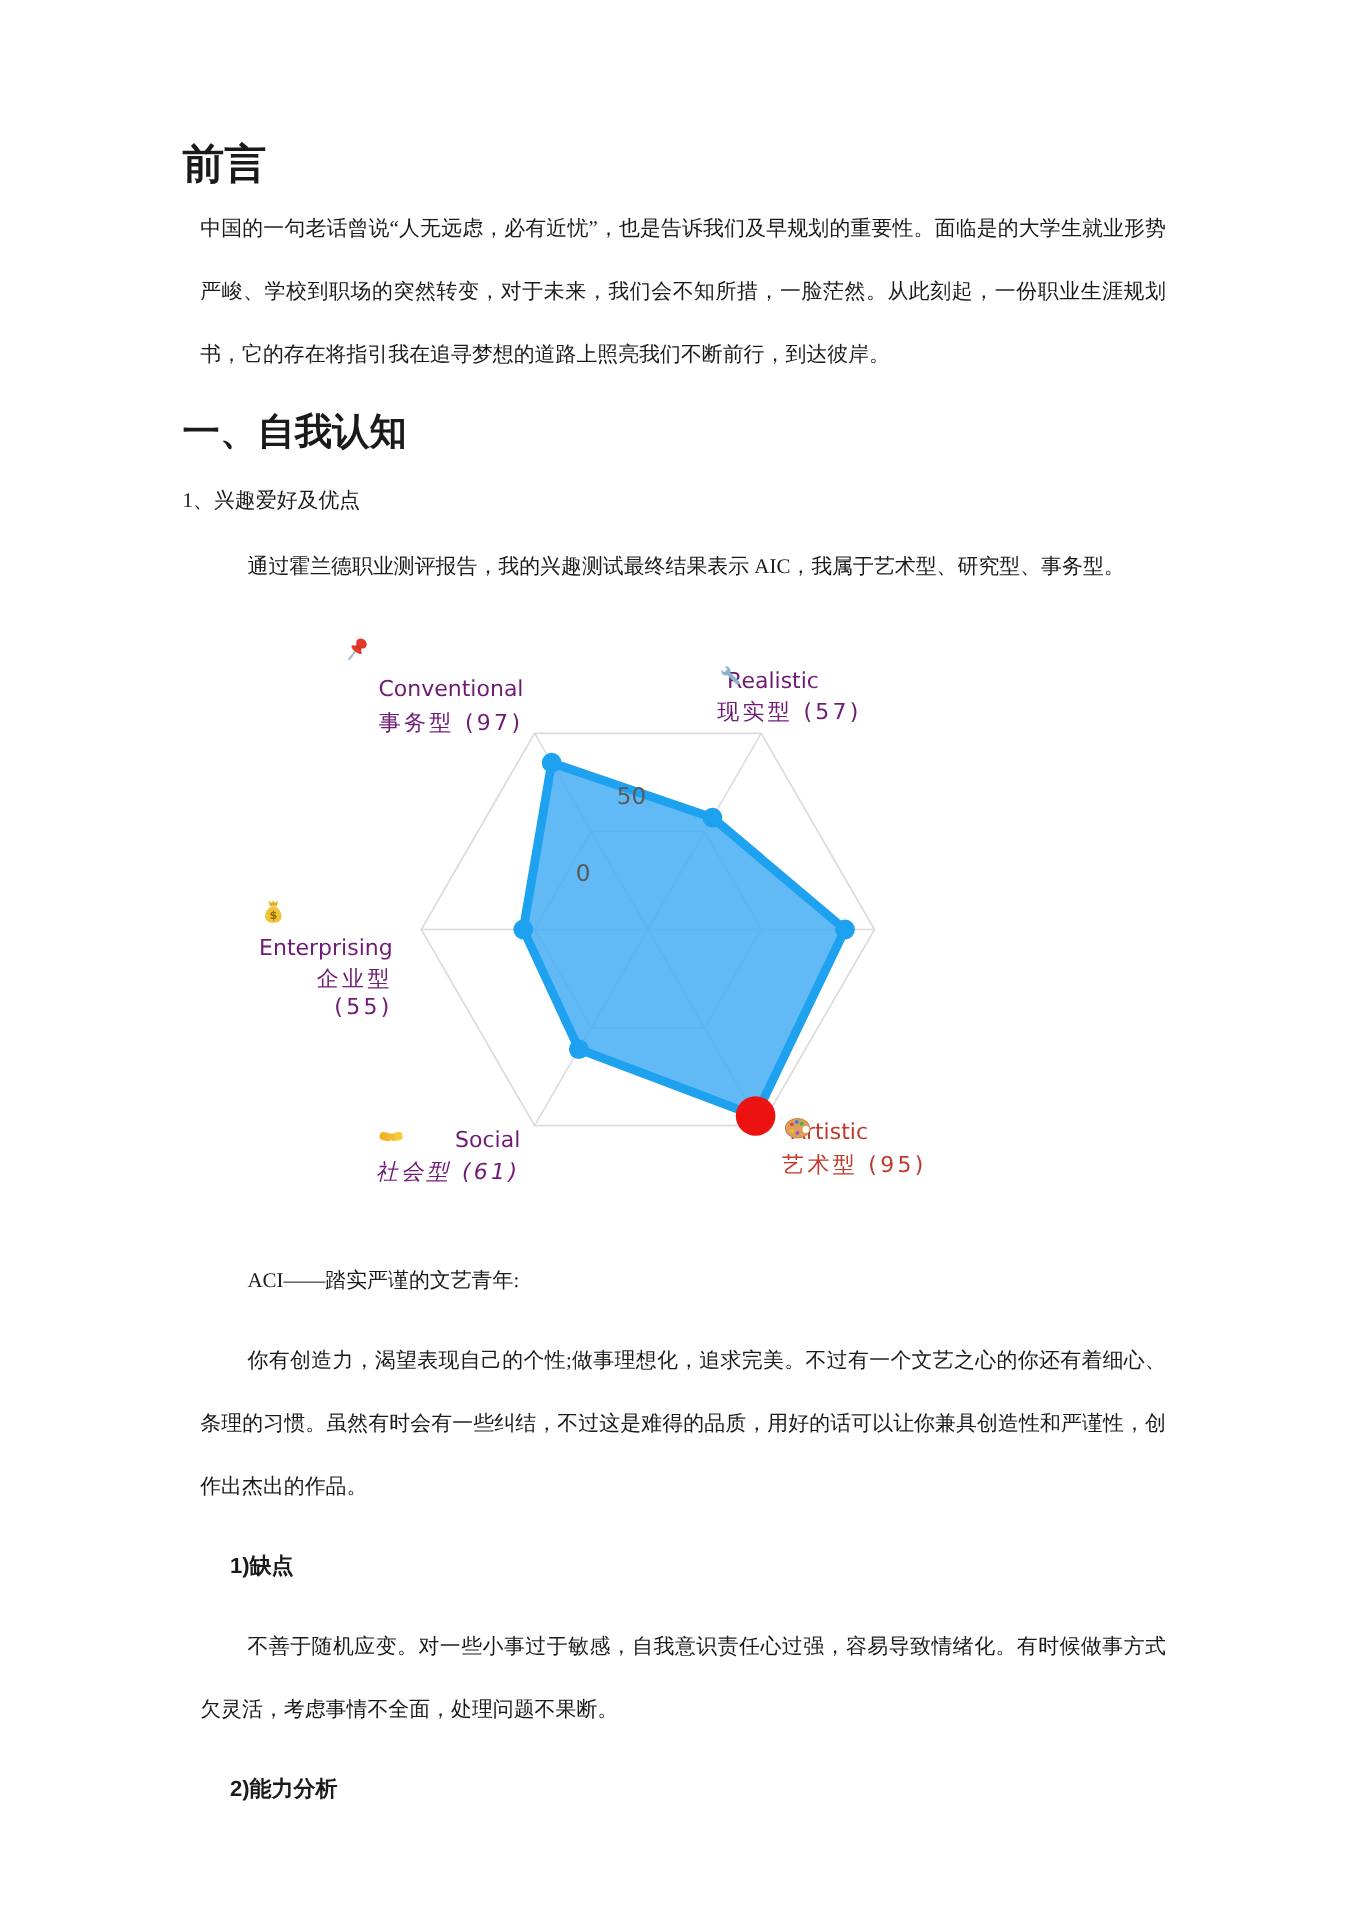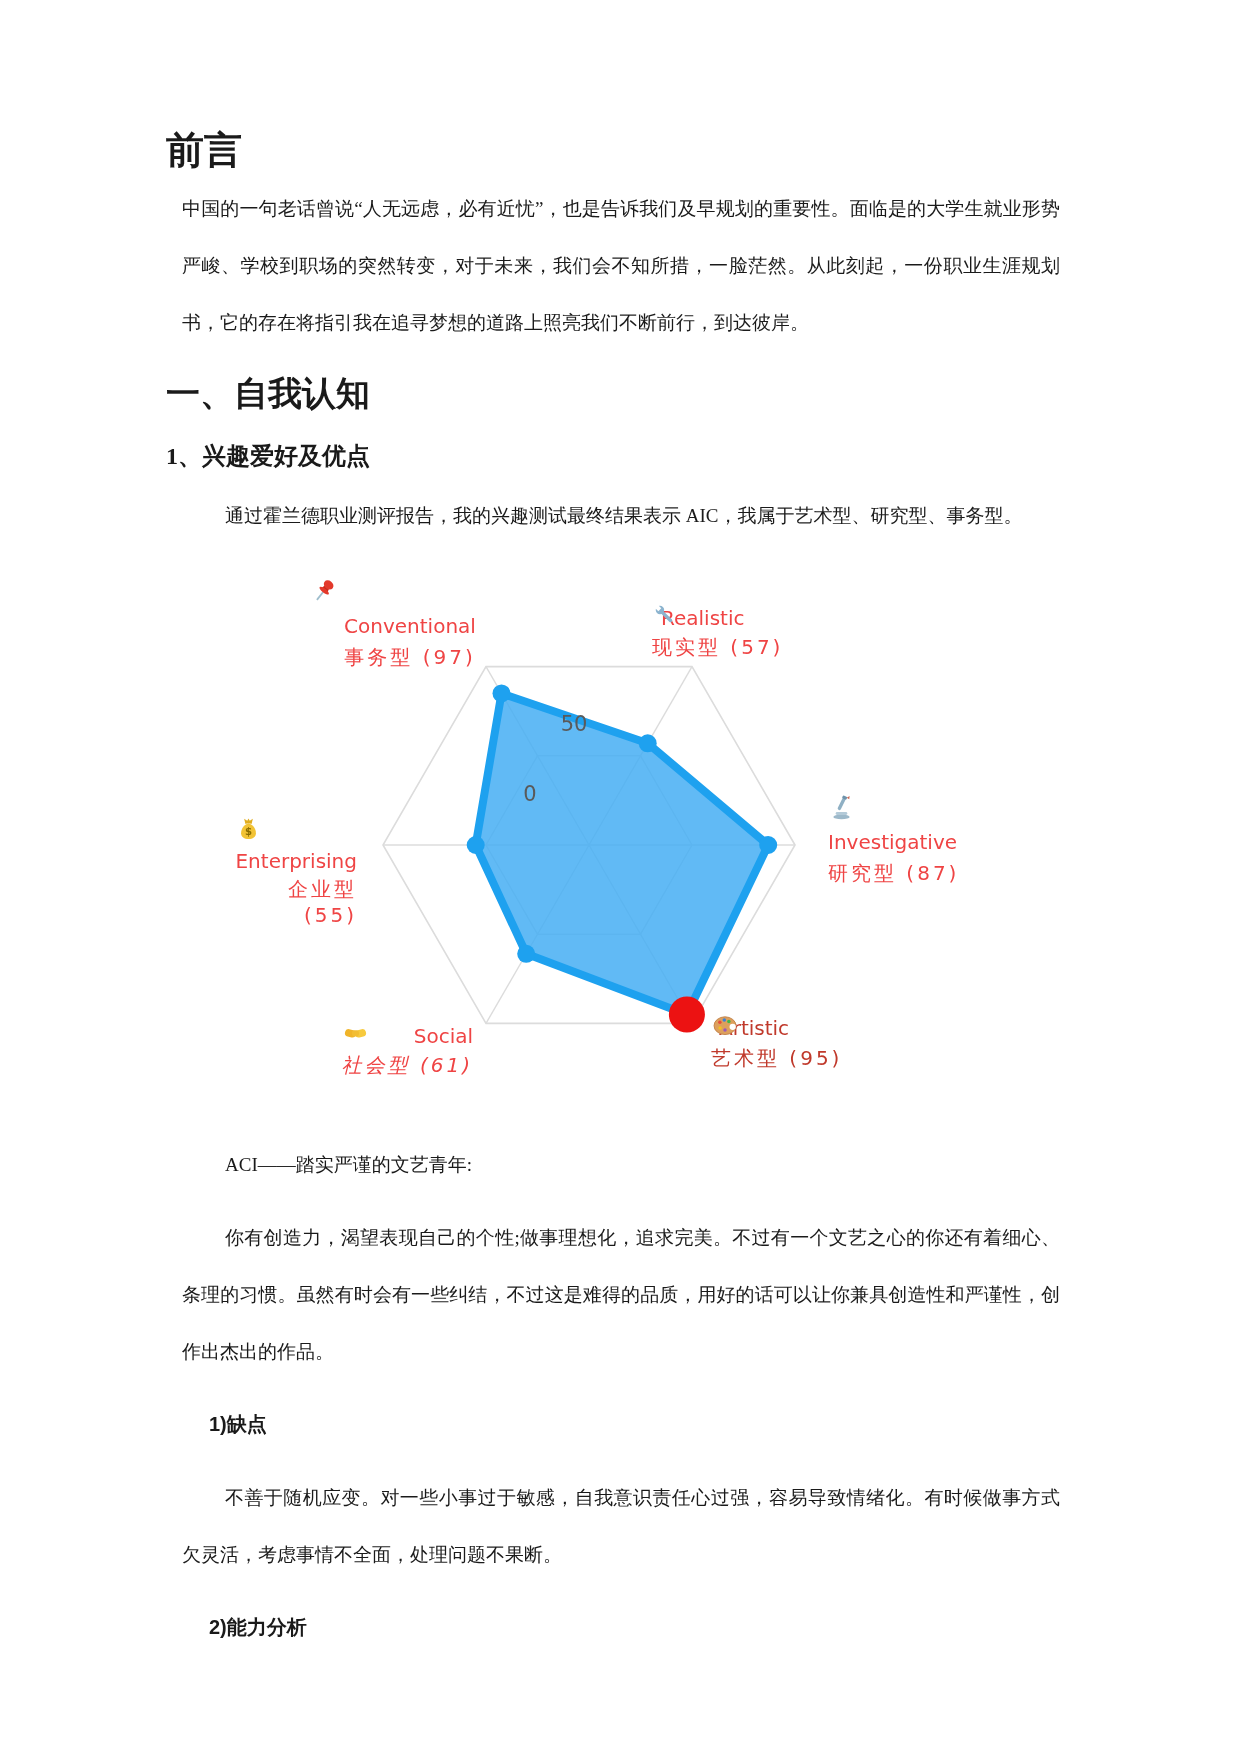--- a/index.html
+++ b/index.html
@@ -18,41 +18,41 @@
     font-size:19px;line-height:57px;margin:16px;
     text-align:justify;word-break:break-all;
   }
   .indent{text-indent:43px;}
   .p1{margin-top:8px;}
   .h1{
     font-family:"Liberation Sans","DejaVu Sans",sans-serif;
     font-weight:800;font-size:34px;line-height:52px;margin:2px 0 0 0;
   }
   .h2{
-    font-size:24px;line-height:42px;margin:16px 0 0 0;font-weight:700;
+    font-size:19px;line-height:42px;margin:16px 0 0 0;font-weight:400;
   }
   .h2 .h2-num{font-family:"Liberation Serif","DejaVu Serif",serif;}
   .h2 .h2-txt{font-family:"Liberation Sans","DejaVu Sans",sans-serif;}
   .p2{margin-top:10px;}
   .p3{margin-top:28px;}
   .hsub{
     font-family:"Liberation Sans","DejaVu Sans",sans-serif;
     font-weight:700;font-size:20px;line-height:57px;margin:0;
     text-indent:43px;
   }
   
   .chart-wrap{
     position:relative;width:820px;height:610px;
     margin:-62px 0 0 14px;
   }
   .chart-wrap svg{position:absolute;left:0;top:0;}
   .ax{
     position:absolute;
     font-family:"DejaVu Sans","Liberation Sans",sans-serif;
-    color:#ef4444;font-size:20px;
+    color:#701a75;font-size:20px;
   }
   .ax .row{display:flex;align-items:center;}
   .ax .zh{letter-spacing:3px;}
   .icon{display:inline-flex;vertical-align:middle;}
 </style>
 </head>
 <body>
 
 <h1 class="doc-title">前言</h1>
 
@@ -106,35 +106,20 @@
            <circle cx="12" cy="5.4" r="3.9" fill="#8cb4cf"></circle>
            <rect x="10.1" y="0.6" width="3.8" height="4.6" fill="#ffffff"></rect>
            <rect x="10.4" y="7.6" width="3.2" height="13.2" rx="1.6" fill="#8cb4cf"></rect>
          </g>
           </svg>
         </span>
         <span class="en">Realistic</span>
       </div>
       <div class="zh" style="height:32px;">现实型 (57)</div>
     </div>
-    <div class="ax" style="left:648px;top:296px;">
-      <div style="height:36px;"><span class="icon" style="margin-left:6px;">
-          <svg width="27" height="27" viewBox="0 0 24 24">
-            <ellipse cx="12" cy="20.4" rx="7.2" ry="2.1" fill="#9db9ca"></ellipse>
-         <rect x="6.8" y="16" width="10.4" height="2.6" rx="1.3" fill="#b3cad8"></rect>
-         <g transform="rotate(26 12 9)">
-           <rect x="10.5" y="3.2" width="3" height="11.4" rx="1.2" fill="#8fb0c4"></rect>
-           <rect x="9.9" y="1.2" width="4.2" height="2.8" rx="1" fill="#6f93ab"></rect>
-         </g>
-         <path d="M16.6 3.4 l2.6 -1.6 l-0.3 2.9 z" fill="#c96a57"></path>
-          </svg>
-        </span></div>
-      <div class="en" style="height:30px;">Investigative</div>
-      <div class="zh" style="height:30px;">研究型 (87)</div>
-    </div>
     <div class="ax" style="left:531px;top:513px;color:#c0392b;">
       <div class="row" style="height:34px;">
         <span class="icon" style="margin-right:8px;">
           <svg width="28" height="28" viewBox="0 0 24 24">
             <ellipse cx="12" cy="12.6" rx="9.4" ry="7.6" fill="#dda05c" stroke="#c2824a" stroke-width="0.8"></ellipse>
          <circle cx="18.6" cy="13.6" r="2.7" fill="#ffffff"></circle>
          <circle cx="7.6" cy="9.6" r="1.5" fill="#e74c3c"></circle>
          <circle cx="11.4" cy="7.7" r="1.5" fill="#3b82d8"></circle>
          <circle cx="15.3" cy="9" r="1.5" fill="#41b649"></circle>
          <circle cx="7.8" cy="14.6" r="1.5" fill="#f2c021"></circle>

